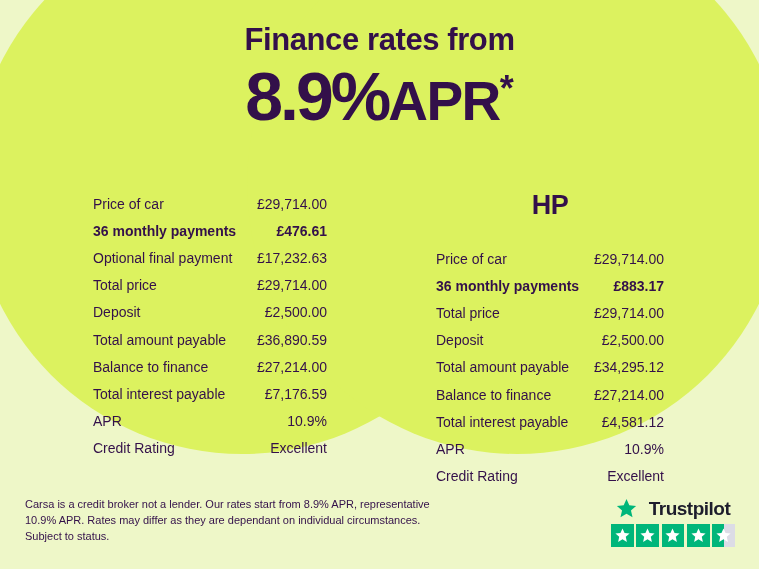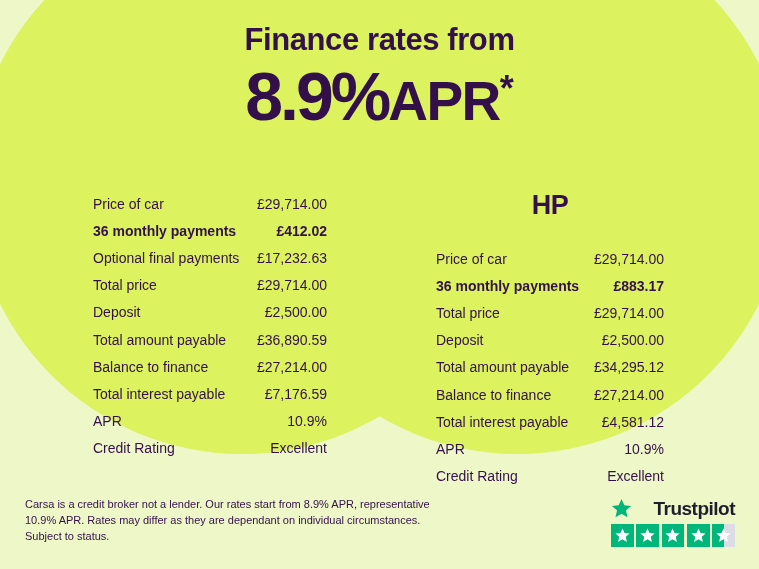--- a/index.html
+++ b/index.html
@@ -124,21 +124,21 @@
   }
   .trustpilot {
     position: absolute;
     right: 24px;
     bottom: 22px;
     width: 124px;
   }
   .tp-top {
     display: flex;
     align-items: center;
-    justify-content: space-between;
+    justify-content: center;
     gap: 12px;
     margin-bottom: 5px;
   }
   .tp-star {
     width: 21px;
     height: 21px;
     display: block;
   }
   .tp-word {
     font-size: 19px;
@@ -185,24 +185,24 @@
       <span class="rate-big">8.9%</span><span class="rate-apr">APR</span><span class="rate-star">*</span>
     </div>
 
     <div class="col col-left">
       <div class="row">
         <span class="label">Price of car</span>
         <span class="value">£29,714.00</span>
       </div>
       <div class="row bold">
         <span class="label">36 monthly payments</span>
-        <span class="value">£412.02</span>
-      </div>
-      <div class="row">
-        <span class="label">Optional final payments</span>
+        <span class="value">£476.61</span>
+      </div>
+      <div class="row">
+        <span class="label">Optional final payment</span>
         <span class="value">£17,232.63</span>
       </div>
       <div class="row">
         <span class="label">Total price</span>
         <span class="value">£29,714.00</span>
       </div>
       <div class="row">
         <span class="label">Deposit</span>
         <span class="value">£2,500.00</span>
       </div>

